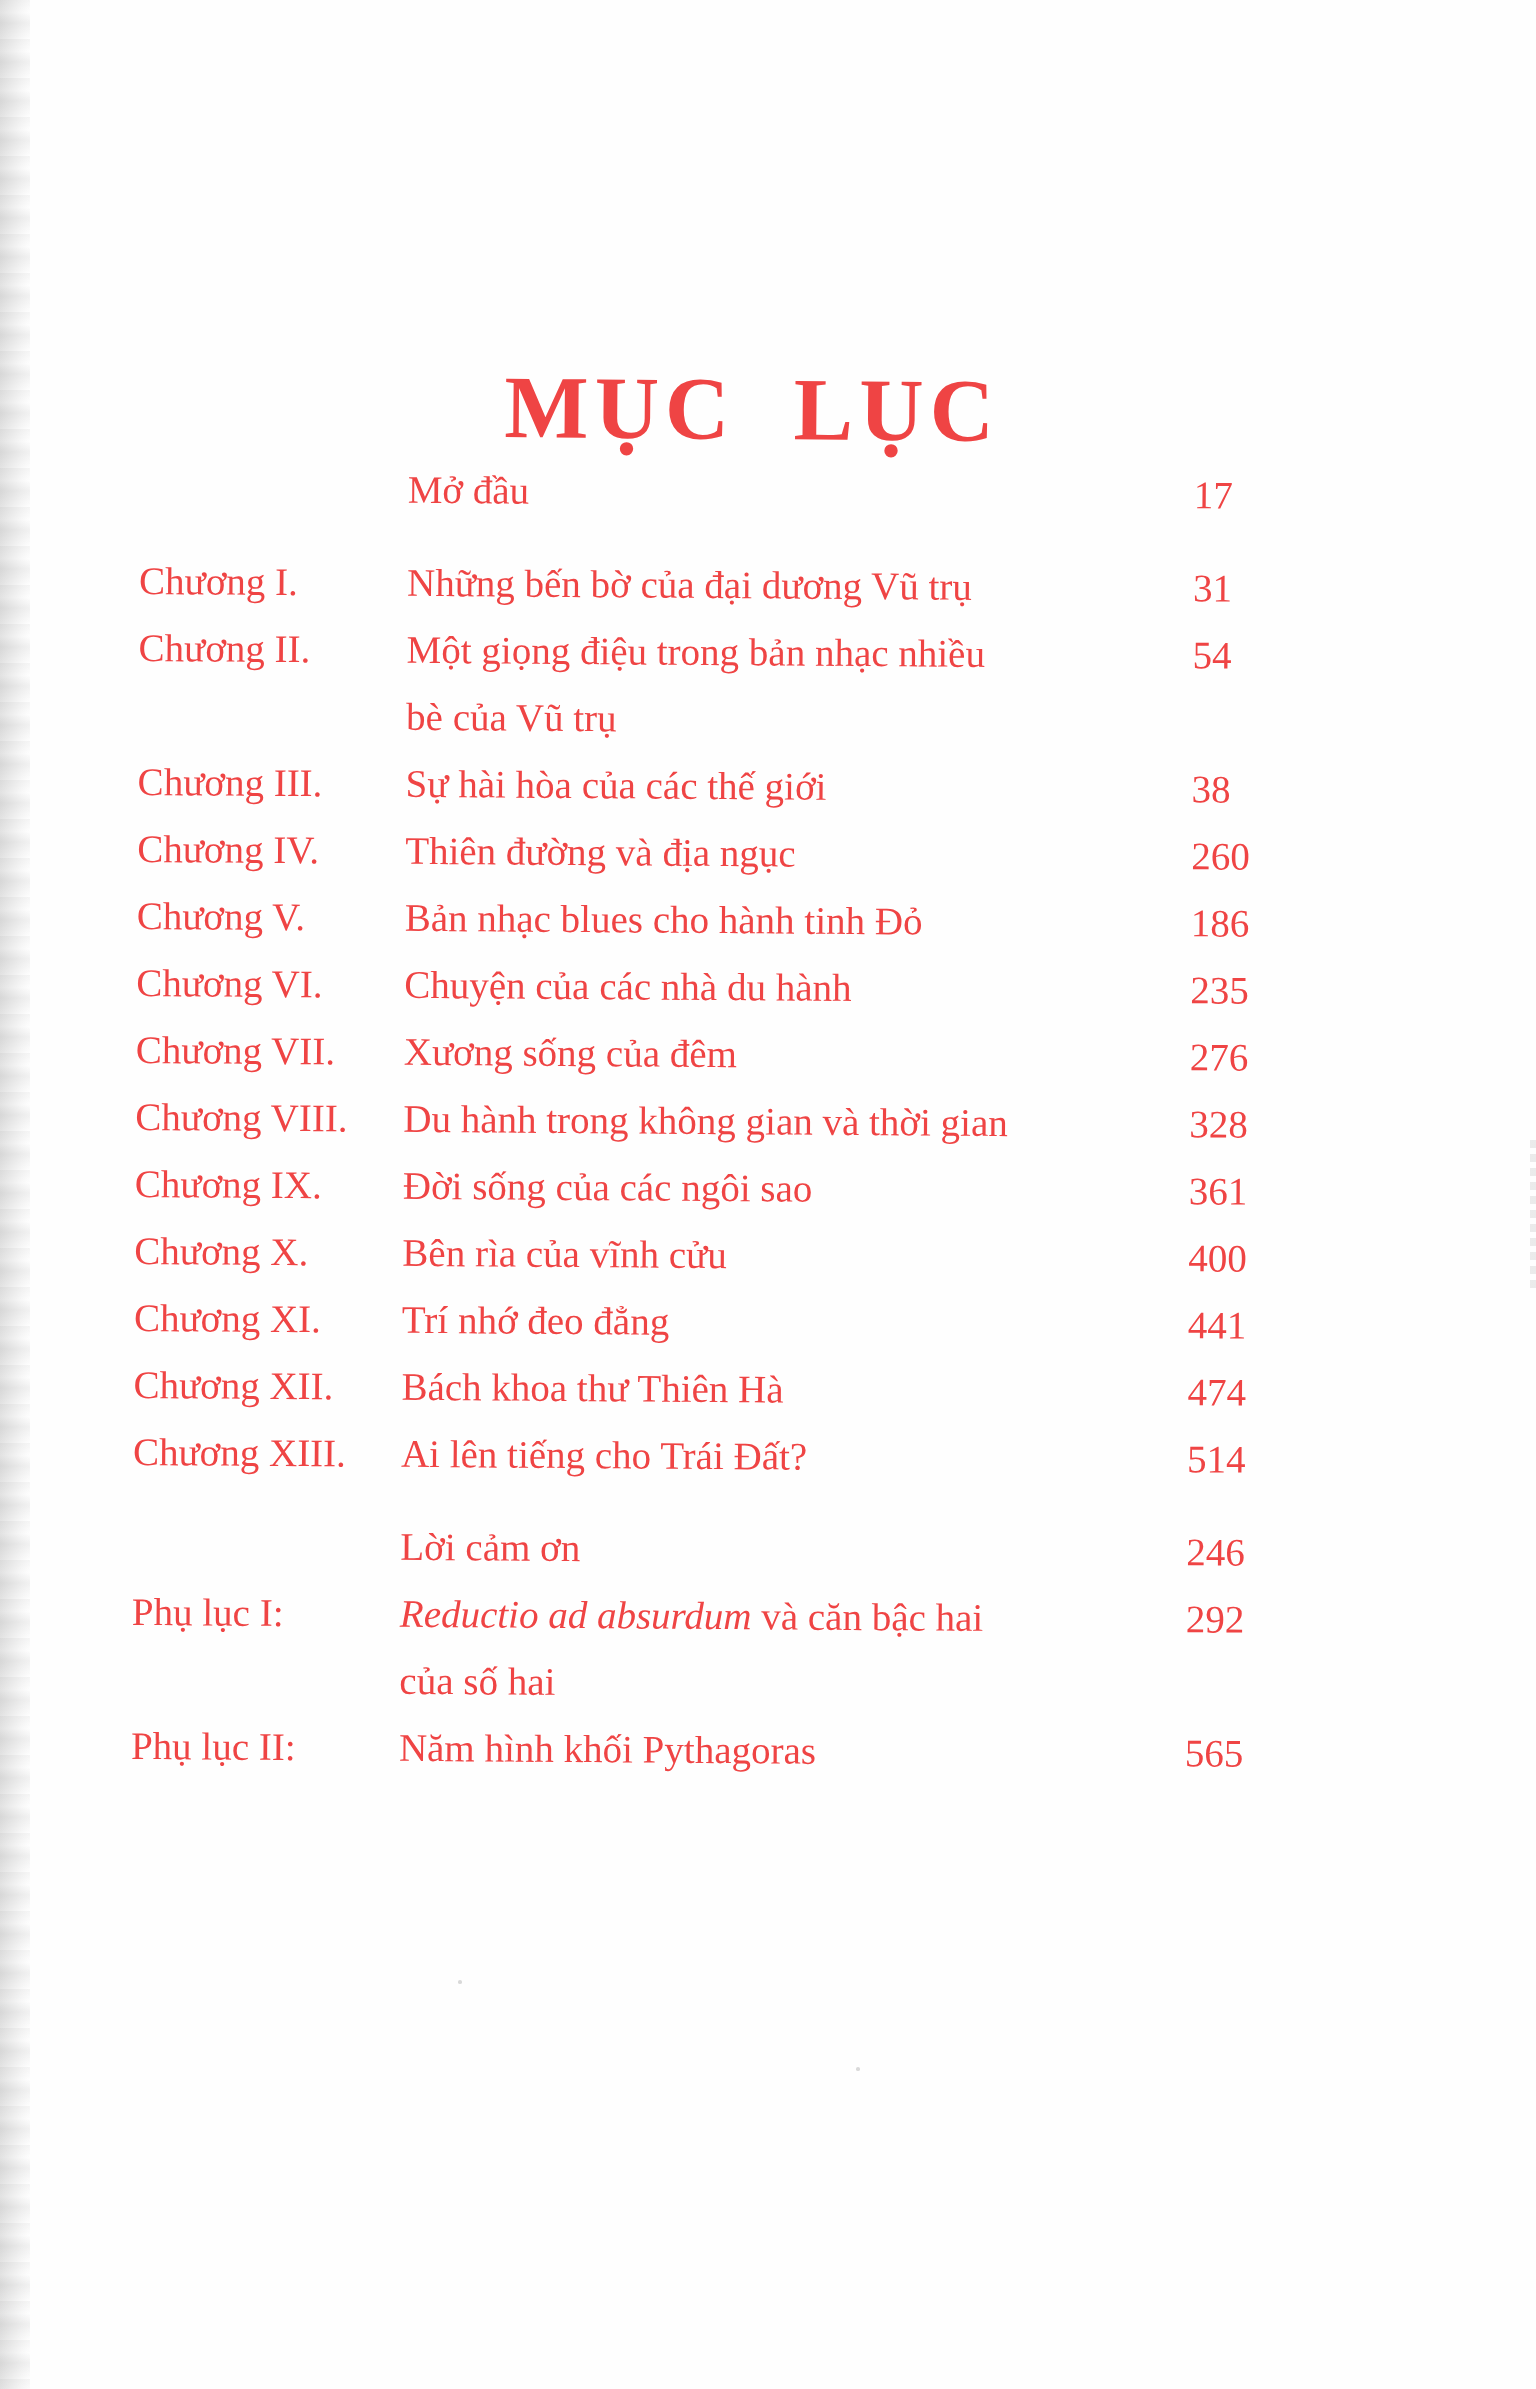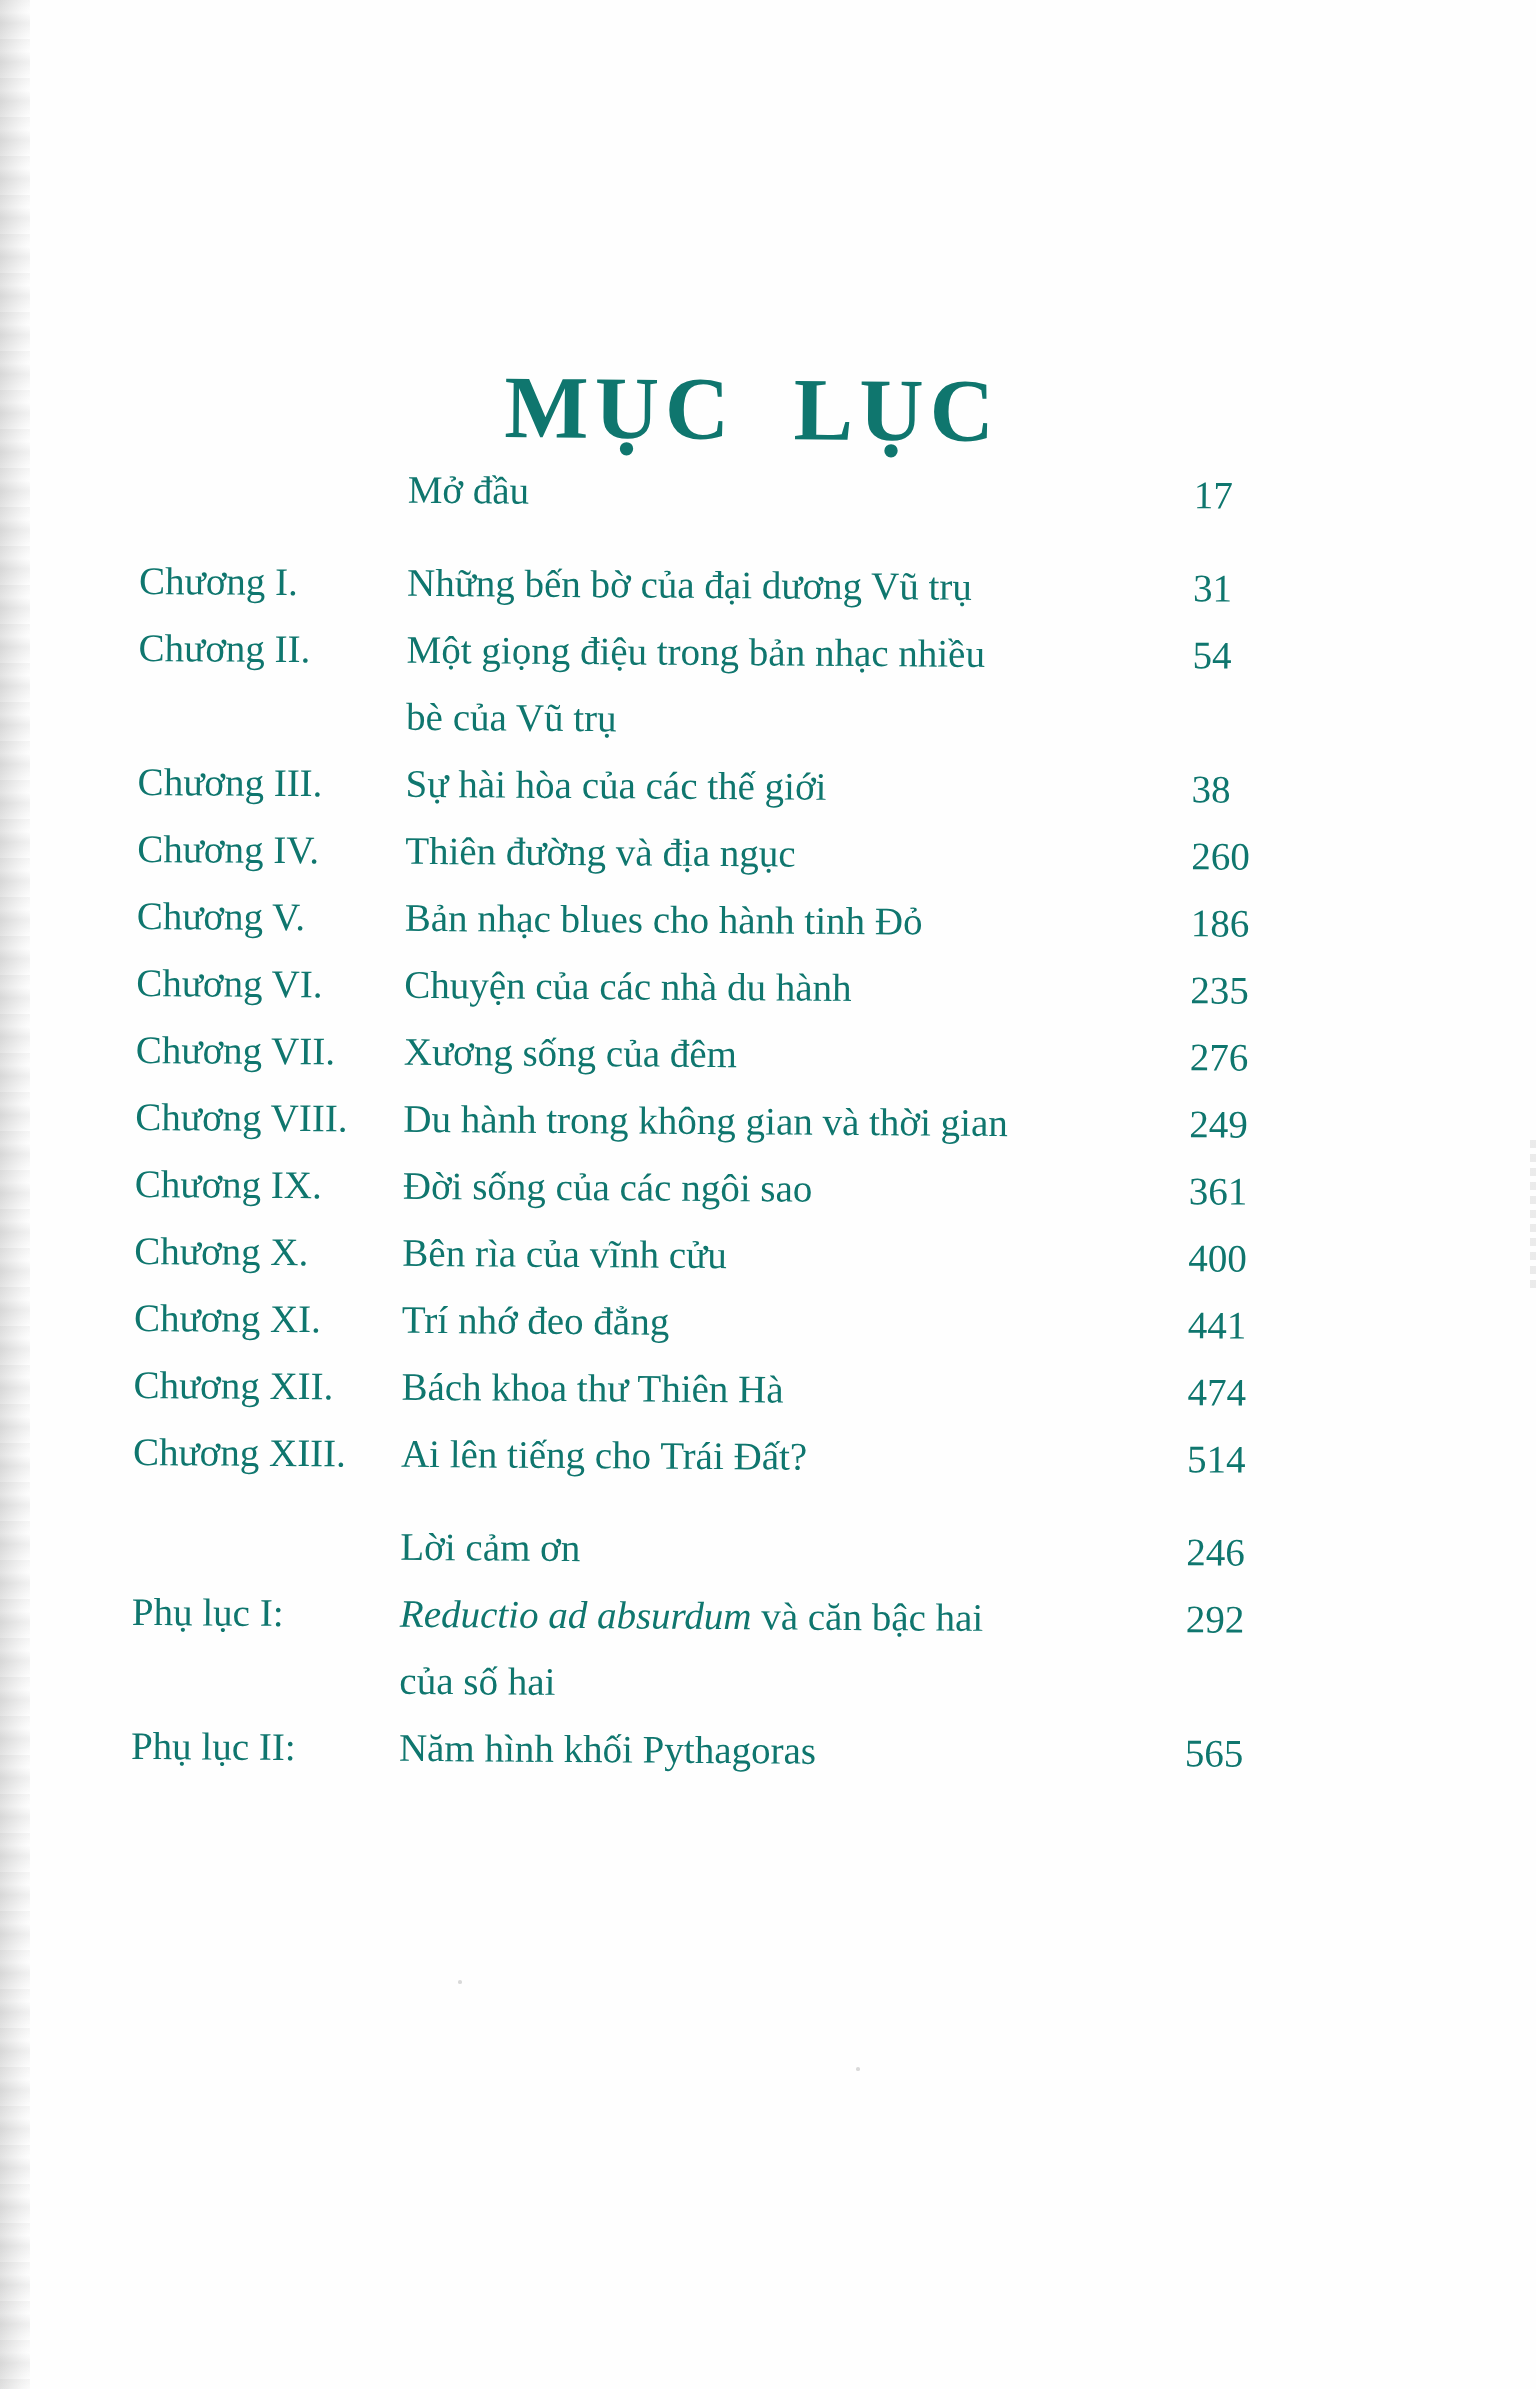--- a/index.html
+++ b/index.html
@@ -9,21 +9,21 @@
     height: 2389px;
     background: #ffffff;
     overflow: hidden;
   }
   .page {
     position: relative;
     width: 1537px;
     height: 2389px;
     background: #fefefe;
     font-family: "Liberation Serif", "DejaVu Serif", serif;
-    color: #0f766e;
+    color: #ef4444;
   }
   
   .gutter {
     position: absolute;
     left: 0; top: 0;
     width: 30px; height: 2389px;
     background:
       repeating-linear-gradient(180deg,
         rgba(0,0,0,0.035) 0px, rgba(0,0,0,0.0) 12.3px,
         rgba(0,0,0,0.05) 23px, rgba(0,0,0,0.0) 39px),
@@ -157,21 +157,21 @@
     <div class="toc-lines">
           <div class="toc-line"><span>Xương sống của đêm</span></div>
         </div>
     <div class="toc-page">276</div>
   </div>
       <div class="toc-row">
     <div class="toc-label">Chương VIII.</div>
     <div class="toc-lines">
           <div class="toc-line"><span>Du hành trong không gian và thời gian</span></div>
         </div>
-    <div class="toc-page">249</div>
+    <div class="toc-page">328</div>
   </div>
       <div class="toc-row">
     <div class="toc-label">Chương IX.</div>
     <div class="toc-lines">
           <div class="toc-line"><span>Đời sống của các ngôi sao</span></div>
         </div>
     <div class="toc-page">361</div>
   </div>
       <div class="toc-row">
     <div class="toc-label">Chương X.</div>

